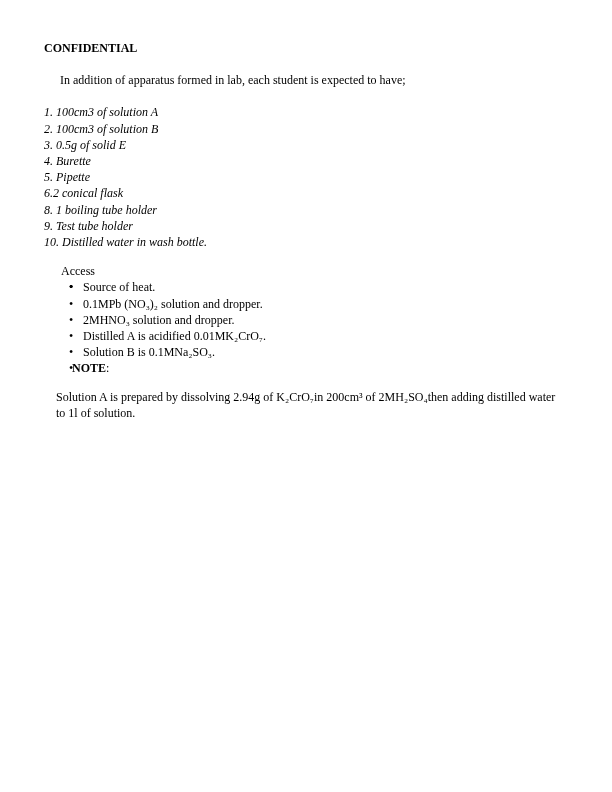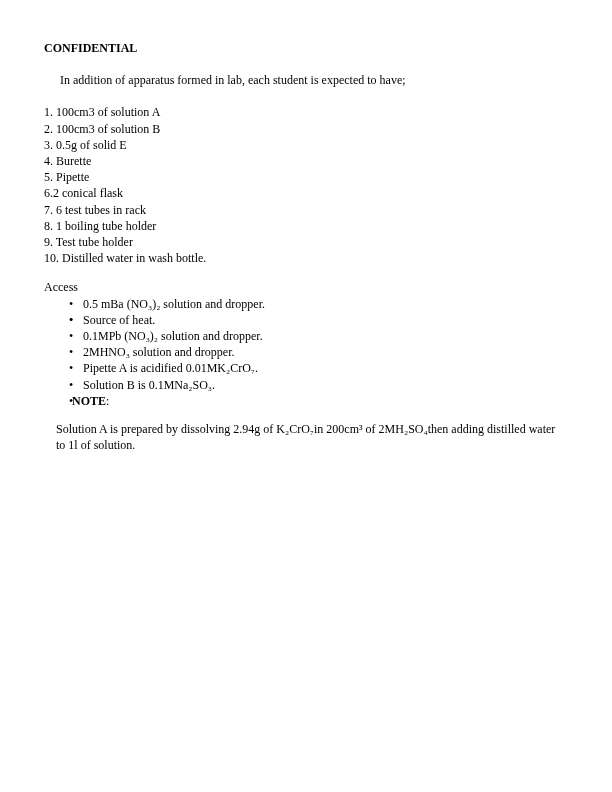--- a/index.html
+++ b/index.html
@@ -24,27 +24,29 @@
   .classification {
     font-weight: bold;
   }
   .intro {
     margin: 16px;
   }
   ol.apparatus {
     list-style: none;
     margin: 14px 0 0 0;
     padding: 0;
+    font-style: italic;
   }
   ol.apparatus li {
     margin: 0;
     padding: 0;
   }
   .access-title {
     margin-top: 13px;
+    margin-left: 17px;
   }
   ul.access {
     list-style: none;
     margin: 0;
     padding: 0;
   }
   ul.access li {
     position: relative;
     padding-left: 39px;
     margin: 0;
@@ -78,51 +80,49 @@
 
   <div class="intro">In addition of apparatus formed in lab, each student is expected to have;</div>
 
   <ol class="apparatus">
     <li>1. 100cm3 of solution A</li>
     <li>2. 100cm3 of solution B</li>
     <li>3. 0.5g of solid E</li>
     <li>4. Burette</li>
     <li>5. Pipette</li>
     <li>6.2 conical flask</li>
-    <li>7. 6 test tubes in rack</li>
     <li>8. 1 boiling tube holder</li>
     <li>9. Test tube holder</li>
     <li>10. Distilled water in wash bottle.</li>
   </ol>
 
   <div class="access-title">Access</div>
 
   <ul class="access">
     <li>
       <span class="bullet-icon"></span>
-      <span>0.5 mBa (NO₃)₂ solution and dropper.</span>
     </li>
     <li>
       <span class="bullet-icon"></span>
     </li>
     <li>
       <span class="bullet-icon"></span>
       <span>Source of heat.</span>
     </li>
     <li>
       <span class="bullet-icon"></span>
       <span>0.1MPb (NO₃)₂ solution and dropper.</span>
     </li>
     <li>
       <span class="bullet-icon"></span>
       <span>2MHNO₃ solution and dropper.</span>
     </li>
     <li>
       <span class="bullet-icon"></span>
-      <span>Pipette A is acidified 0.01MK₂CrO₇.</span>
+      <span>Distilled A is acidified 0.01MK₂CrO₇.</span>
     </li>
     <li>
       <span class="bullet-icon"></span>
       <span>Solution B is 0.1MNa₂SO₃.</span>
     </li>
     <li>
       <span class="bullet-icon"></span>
     </li>
   </ul>
 

